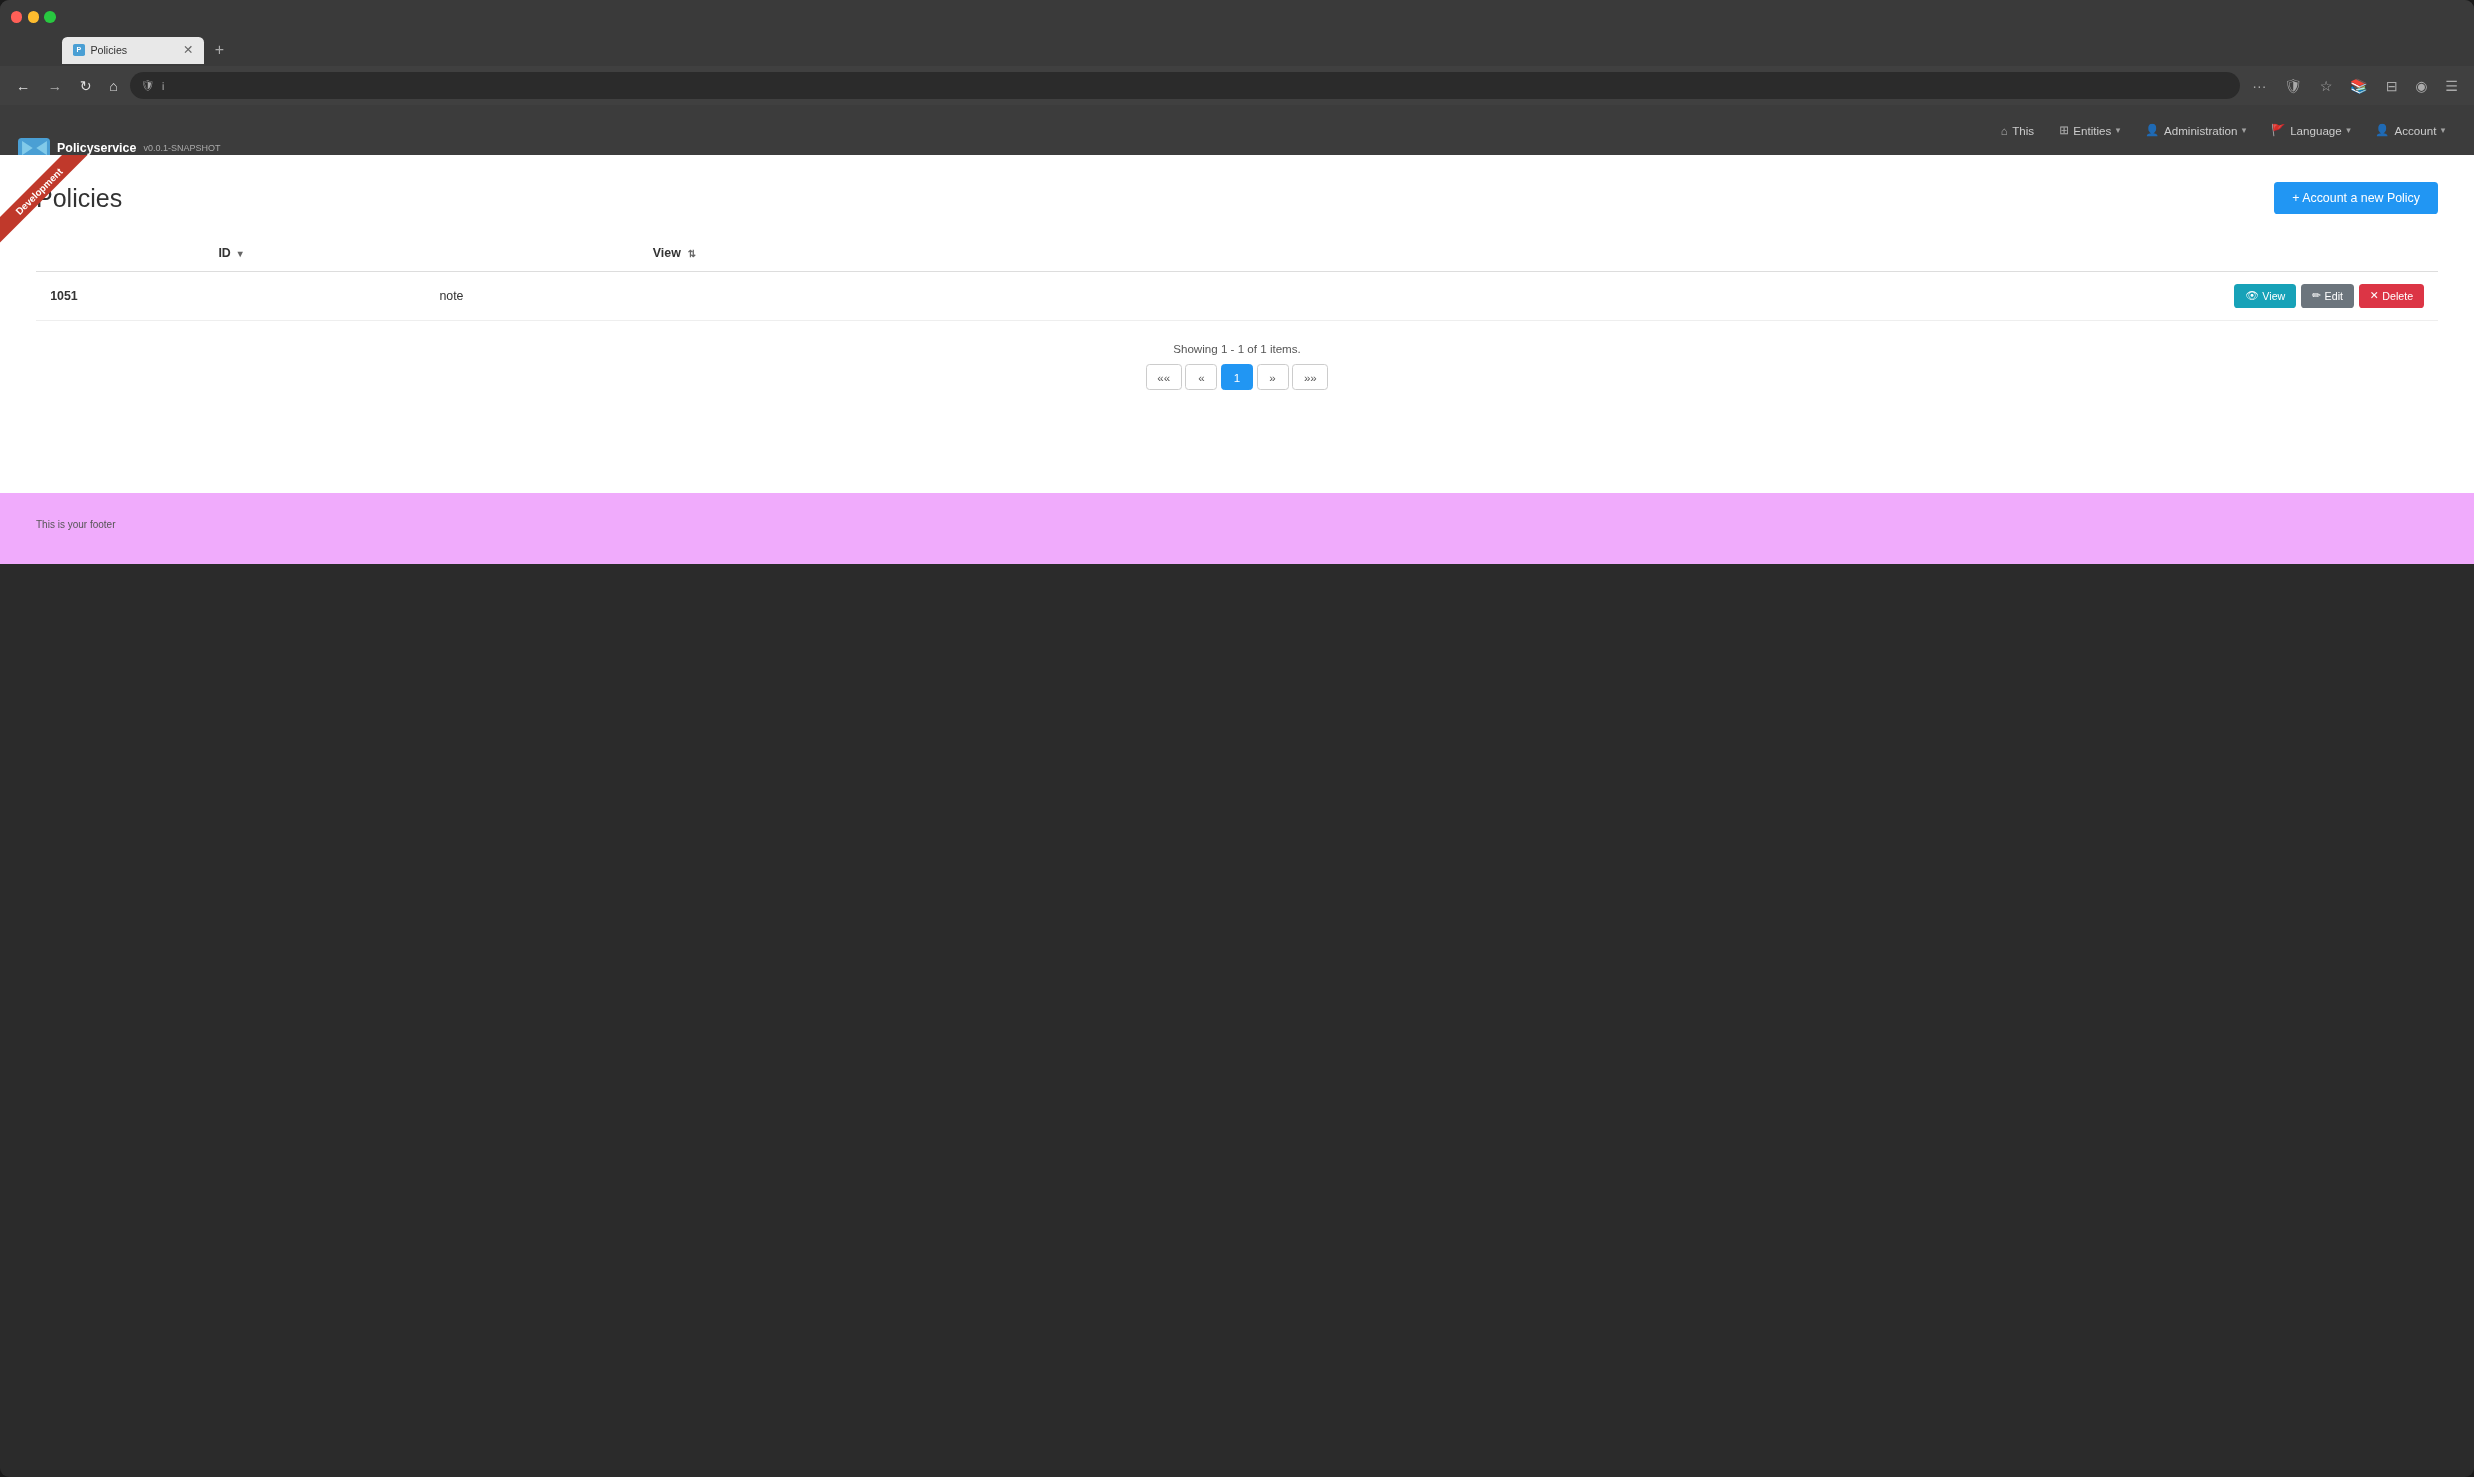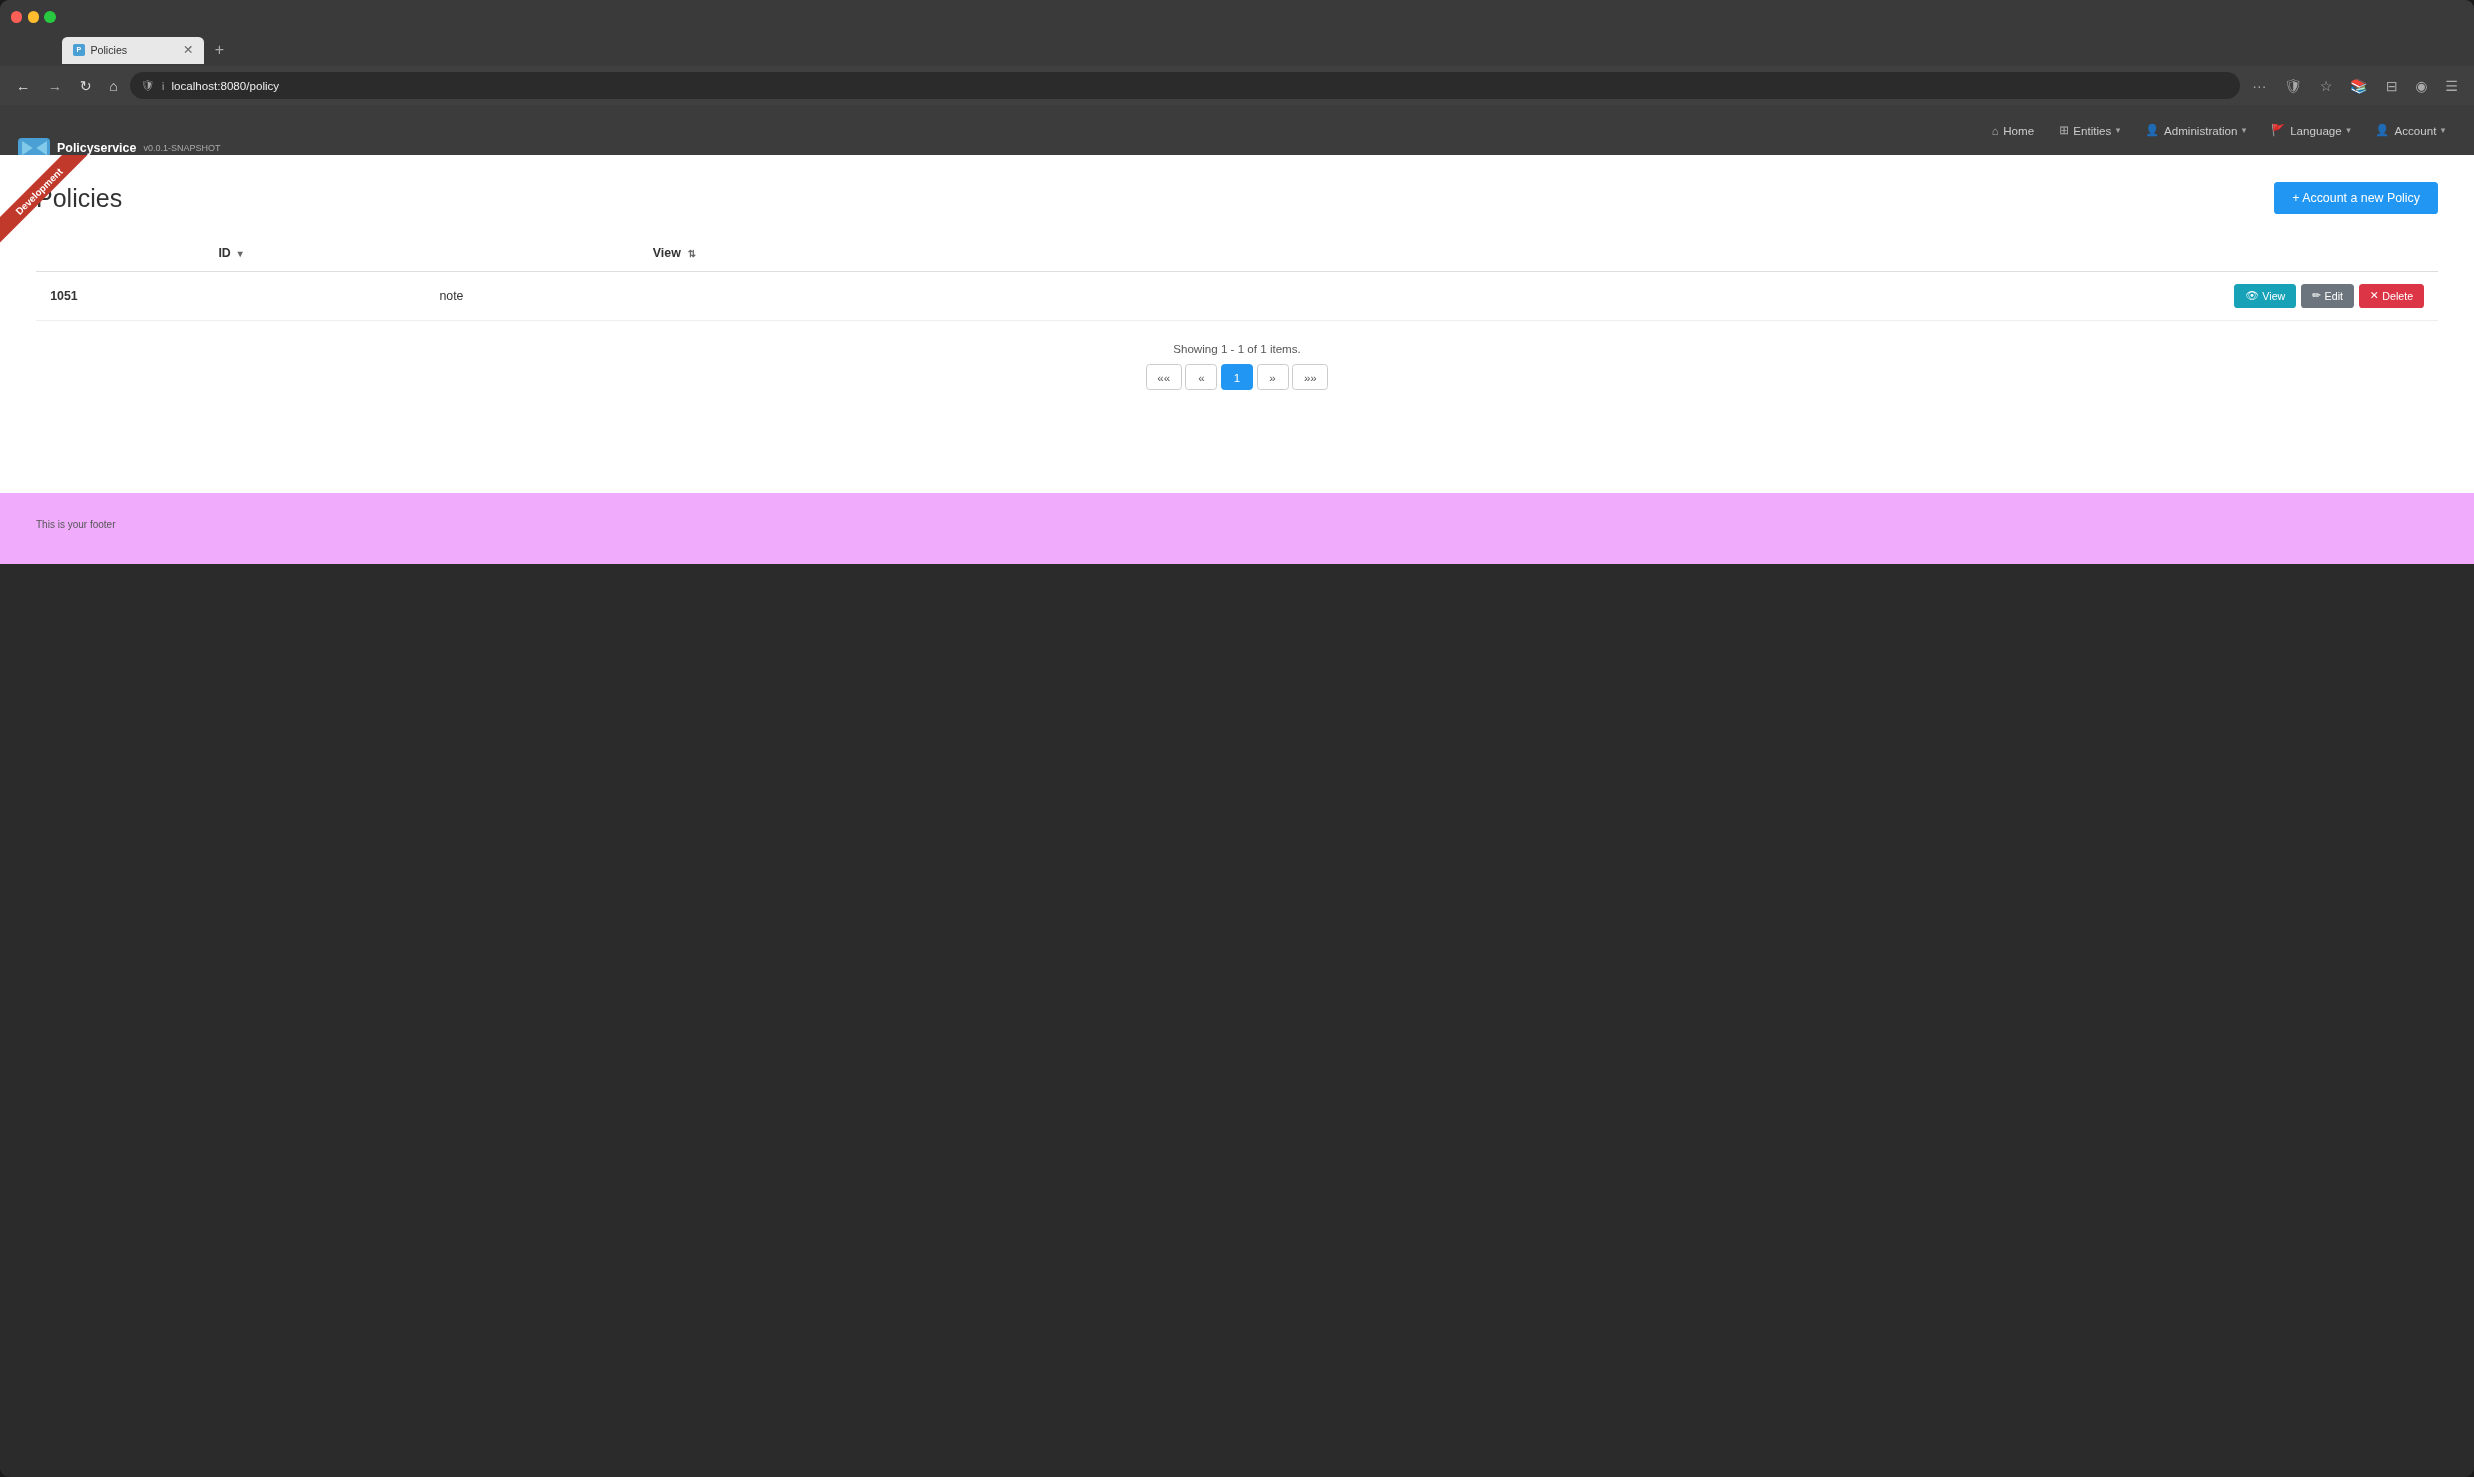--- a/index.html
+++ b/index.html
@@ -414,21 +414,20 @@
 
   <div class="browser-toolbar">
     <span class="nav-btn active">←</span>
     <span class="nav-btn">→</span>
     <span class="nav-btn active">↻</span>
     <span class="nav-btn active">⌂</span>
 
     <div class="address-bar-wrapper">
       <span class="address-bar-security">🛡</span>
       <span class="address-bar-security">ℹ</span>
-      <input class="address-bar-input" type="text" value="localhost:8080/policy" style="">
     </div>
 
     <span class="nav-btn">···</span>
     <span class="nav-btn">🛡</span>
     <span class="nav-btn">☆</span>
     <span class="nav-btn">📚</span>
     <span class="nav-btn">⊟</span>
     <span class="nav-btn">◉</span>
     <span class="nav-btn">☰</span>
   </div>
@@ -443,21 +442,21 @@
       </div>
       <span class="app-logo-text">Policyservice</span>
       <span class="app-version">v0.0.1-SNAPSHOT</span>
     </div>
 
     <div class="nav-spacer"></div>
 
     <nav class="nav-links">
       <a class="nav-link">
         <span class="nav-link-icon">⌂</span>
-        <span>Home</span>
+        <span>This</span>
       </a>
       <a class="nav-link">
         <span class="nav-link-icon">⊞</span>
         <span>Entities</span>
         <span class="nav-dropdown-arrow">▾</span>
       </a>
       <a class="nav-link">
         <span class="nav-link-icon">👤</span>
         <span>Administration</span>
         <span class="nav-dropdown-arrow">▾</span>

